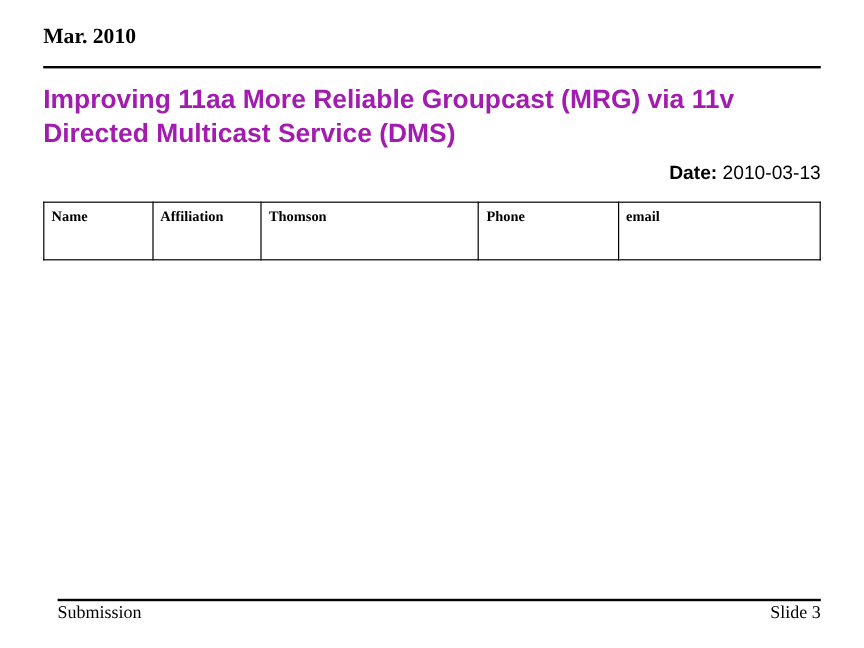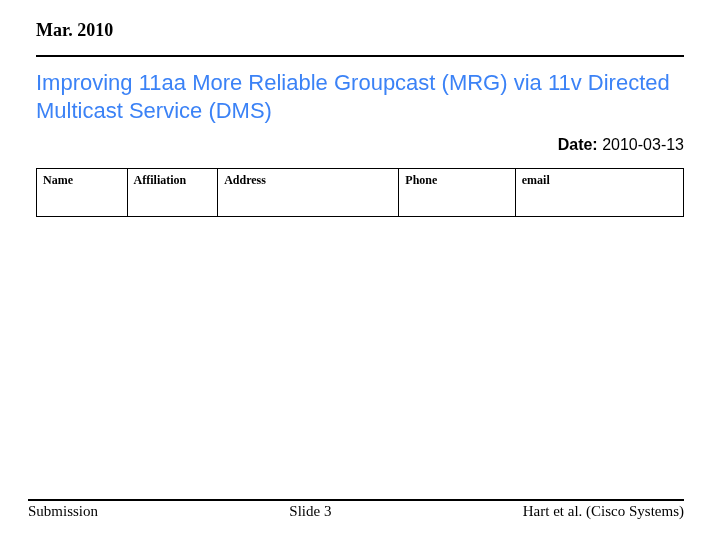--- a/index.html
+++ b/index.html
@@ -17,23 +17,23 @@
       border-bottom: 2px solid #000;
       padding-bottom: 14px;
       margin-bottom: 12px;
     }
     .header-left, .header-right {
       font-weight: bold;
       font-size: 18px;
     }
     .title {
       font-family: Arial, Helvetica, sans-serif;
-      font-weight: normal;
+      font-weight: bold;
       font-size: 22px;
-      color: #3b82f6;
+      color: #a21caf;
       line-height: 1.25;
       margin-bottom: 12px;
     }
     .date-line {
       text-align: right;
       font-family: Arial, Helvetica, sans-serif;
       font-size: 16px;
       margin-bottom: 14px;
     }
     .date-line .date-label { font-weight: bold; }
@@ -55,21 +55,21 @@
       margin-top: 25px;
     }
     td { height: 42px; }
     col.c1 { width: 14%; }
     col.c2 { width: 14%; }
     col.c3 { width: 28%; }
     col.c4 { width: 18%; }
     col.c5 { width: 26%; }
     .footer {
       position: absolute;
-      left: 28px;
+      left: 48px;
       right: 36px;
       bottom: 20px;
       border-top: 2px solid #000;
       display: flex;
       justify-content: space-between;
       font-size: 15px;
       padding-top: 2px;
     }
   </style>
 </head>
@@ -91,26 +91,25 @@
     <col class="c1">
       <col class="c2">
       <col class="c3">
       <col class="c4">
       <col class="c5">
   </colgroup>
   <thead>
     <tr>
       <th>Name</th>
       <th>Affiliation</th>
-      <th>Address</th>
+      <th>Thomson</th>
       <th>Phone</th>
       <th>email</th>
     </tr>
   </thead>
   <tbody>
   </tbody>
 </table>
 
 <div class="footer">
   <div>Submission</div>
   <div>Slide 3</div>
-  <div>Hart et al. (Cisco Systems)</div>
 </div>
 
 </body></html>

